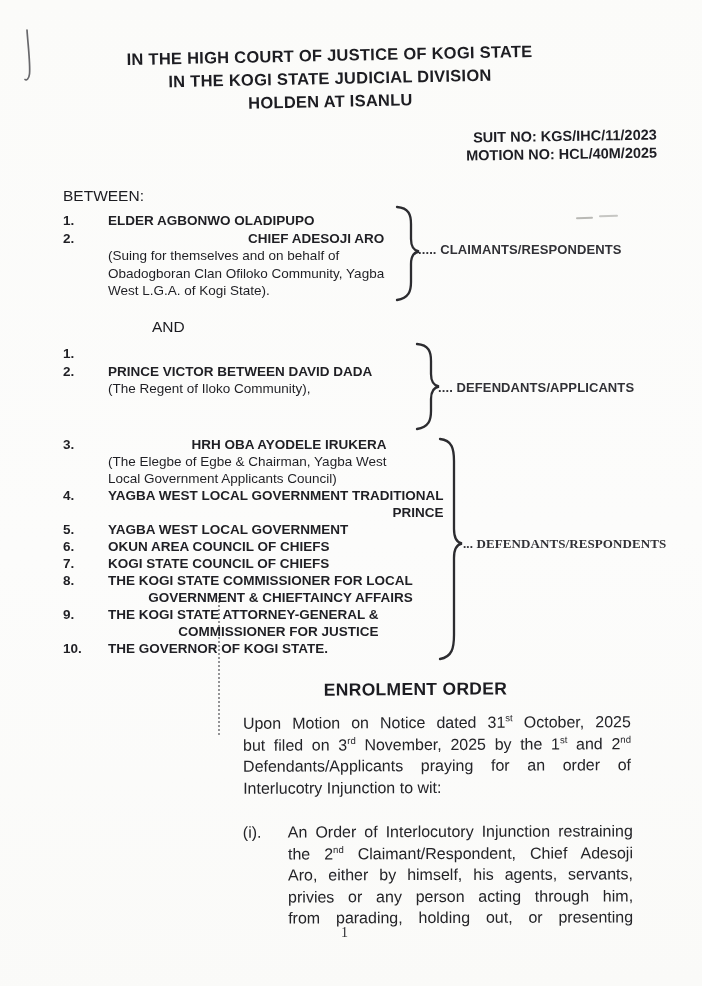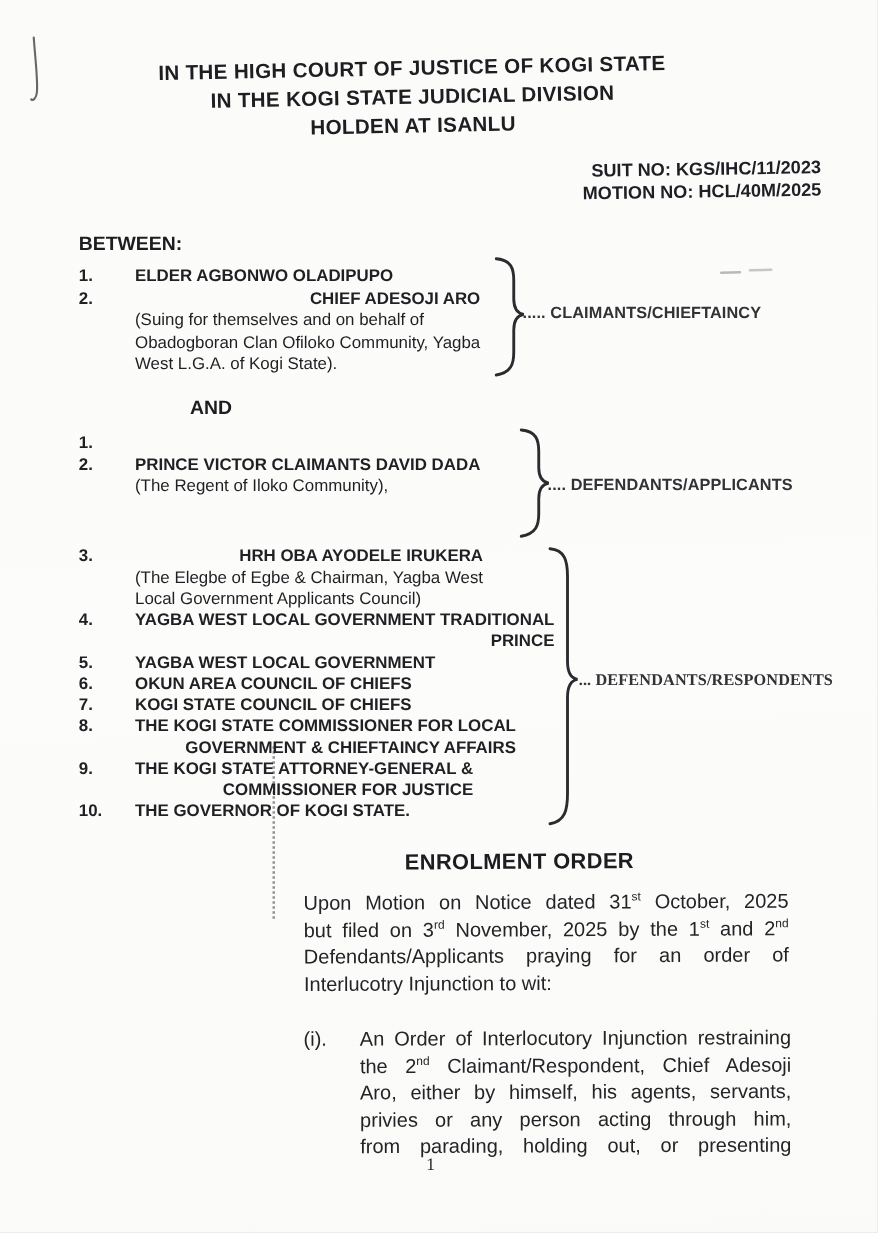--- a/index.html
+++ b/index.html
@@ -15,21 +15,21 @@
     left:0; width:660px; top:44px; text-align:center;
     font-weight:700; font-size:16.5px; line-height:23px; letter-spacing:.25px;
     color:#1d1d22; transform:rotate(-1.15deg);
   }
   
   .case-refs{
     right:45px; top:128px; text-align:right;
     font-weight:700; font-size:14.5px; line-height:17.5px; color:#1e1e24;
     transform:rotate(-0.9deg);
   }
-  .section-label{font-weight:700; font-size:15.5px; color:#1c1c21;}
+  .section-label{font-weight:400; font-size:15.5px; color:#1c1c21;}
   
   .party-group{font-size:13.5px; color:#1f1f24;}
   .party{display:flex;}
   .party .num{width:45px; font-weight:700; flex:0 0 45px;}
   .pline{white-space:nowrap;}
   .pline.b{font-weight:700;text-align:right;}
   .lh175 .pline, .lh175 .num{line-height:17.5px;}
   .lh170 .pline, .lh170 .num{line-height:17px;}
   
   .brace{stroke:#2c2c30; stroke-width:2.3; fill:none; stroke-linecap:round;}
@@ -94,32 +94,32 @@
           <div class="pline b">CHIEF ADESOJI ARO</div>
           <div class="pline">(Suing for themselves and on behalf of</div>
           <div class="pline">Obadogboran Clan Ofiloko Community, Yagba</div>
           <div class="pline">West L.G.A. of Kogi State).</div>
         </div>
       </div>
     </div>
   <svg class="abs" style="left:394px; top:205px;" width="28" height="98" viewBox="0 0 28 98">
     <path class="brace" d="M3,2 C15,3 17,10 17,19 L17,34 C17,41 19,45.5 25,46.5 C19,47.5 17,52 17,59 L17,77 C17,86 15,93 3,95"></path>
   </svg>
-  <div class="abs role-label" style="left:418px; top:242px;">..... CLAIMANTS/CHIEFTAINCY</div>
+  <div class="abs role-label" style="left:418px; top:242px;">..... CLAIMANTS/RESPONDENTS</div>
 
   <div class="abs section-label" style="left:152px; top:318px;">AND</div>
 
   <div class="abs party-group lh175" style="left:63px; top:345px; width:360px;">
       <div class="party">
         <div class="num">1.</div>
       </div>
       <div class="party">
         <div class="num">2.</div>
         <div>
-          <div class="pline b">PRINCE VICTOR CLAIMANTS DAVID DADA</div>
+          <div class="pline b">PRINCE VICTOR BETWEEN DAVID DADA</div>
           <div class="pline">(The Regent of Iloko Community),</div>
         </div>
       </div>
     </div>
   <svg class="abs" style="left:414px; top:342px;" width="28" height="90" viewBox="0 0 28 90">
     <path class="brace" d="M3,2 C15,3 17,10 17,19 L17,32 C17,39 19,43.5 25,44.5 C19,45.5 17,50 17,57 L17,69 C17,78 15,85 3,87"></path>
   </svg>
   <div class="abs role-label" style="left:438px; top:380px;">.... DEFENDANTS/APPLICANTS</div>
 
   <div class="abs party-group lh170" style="left:63px; top:436px; width:372px;">

